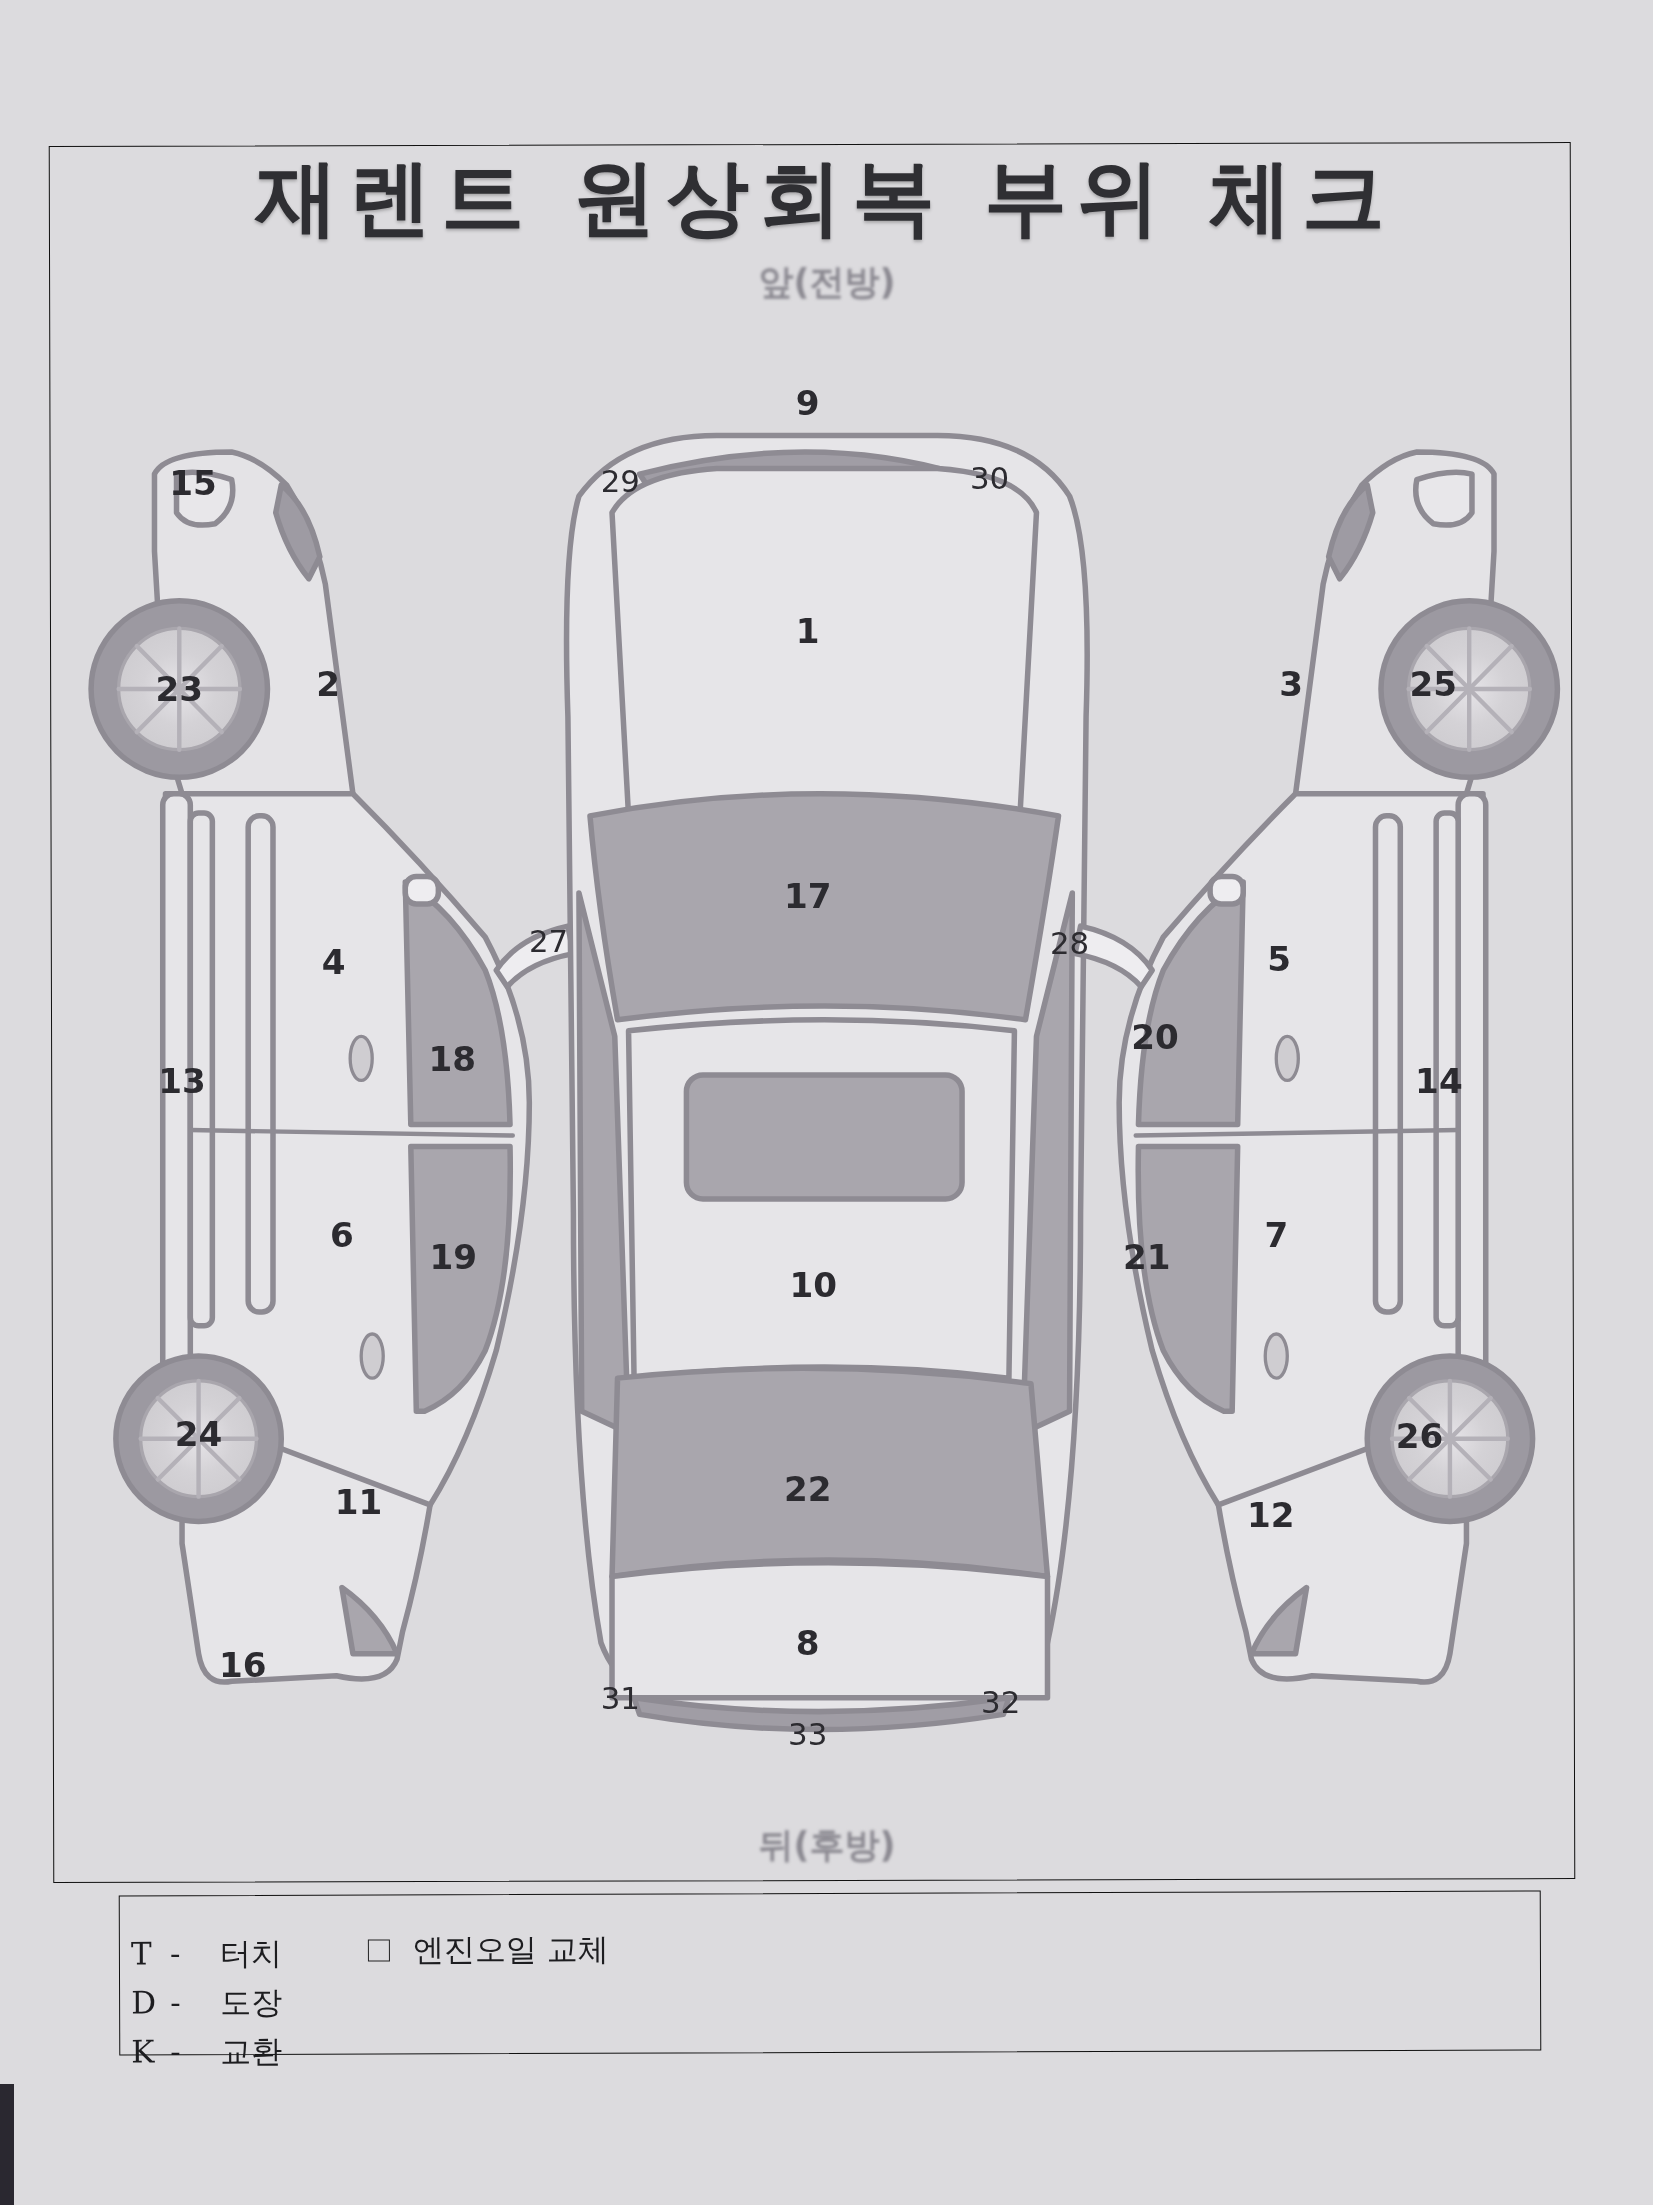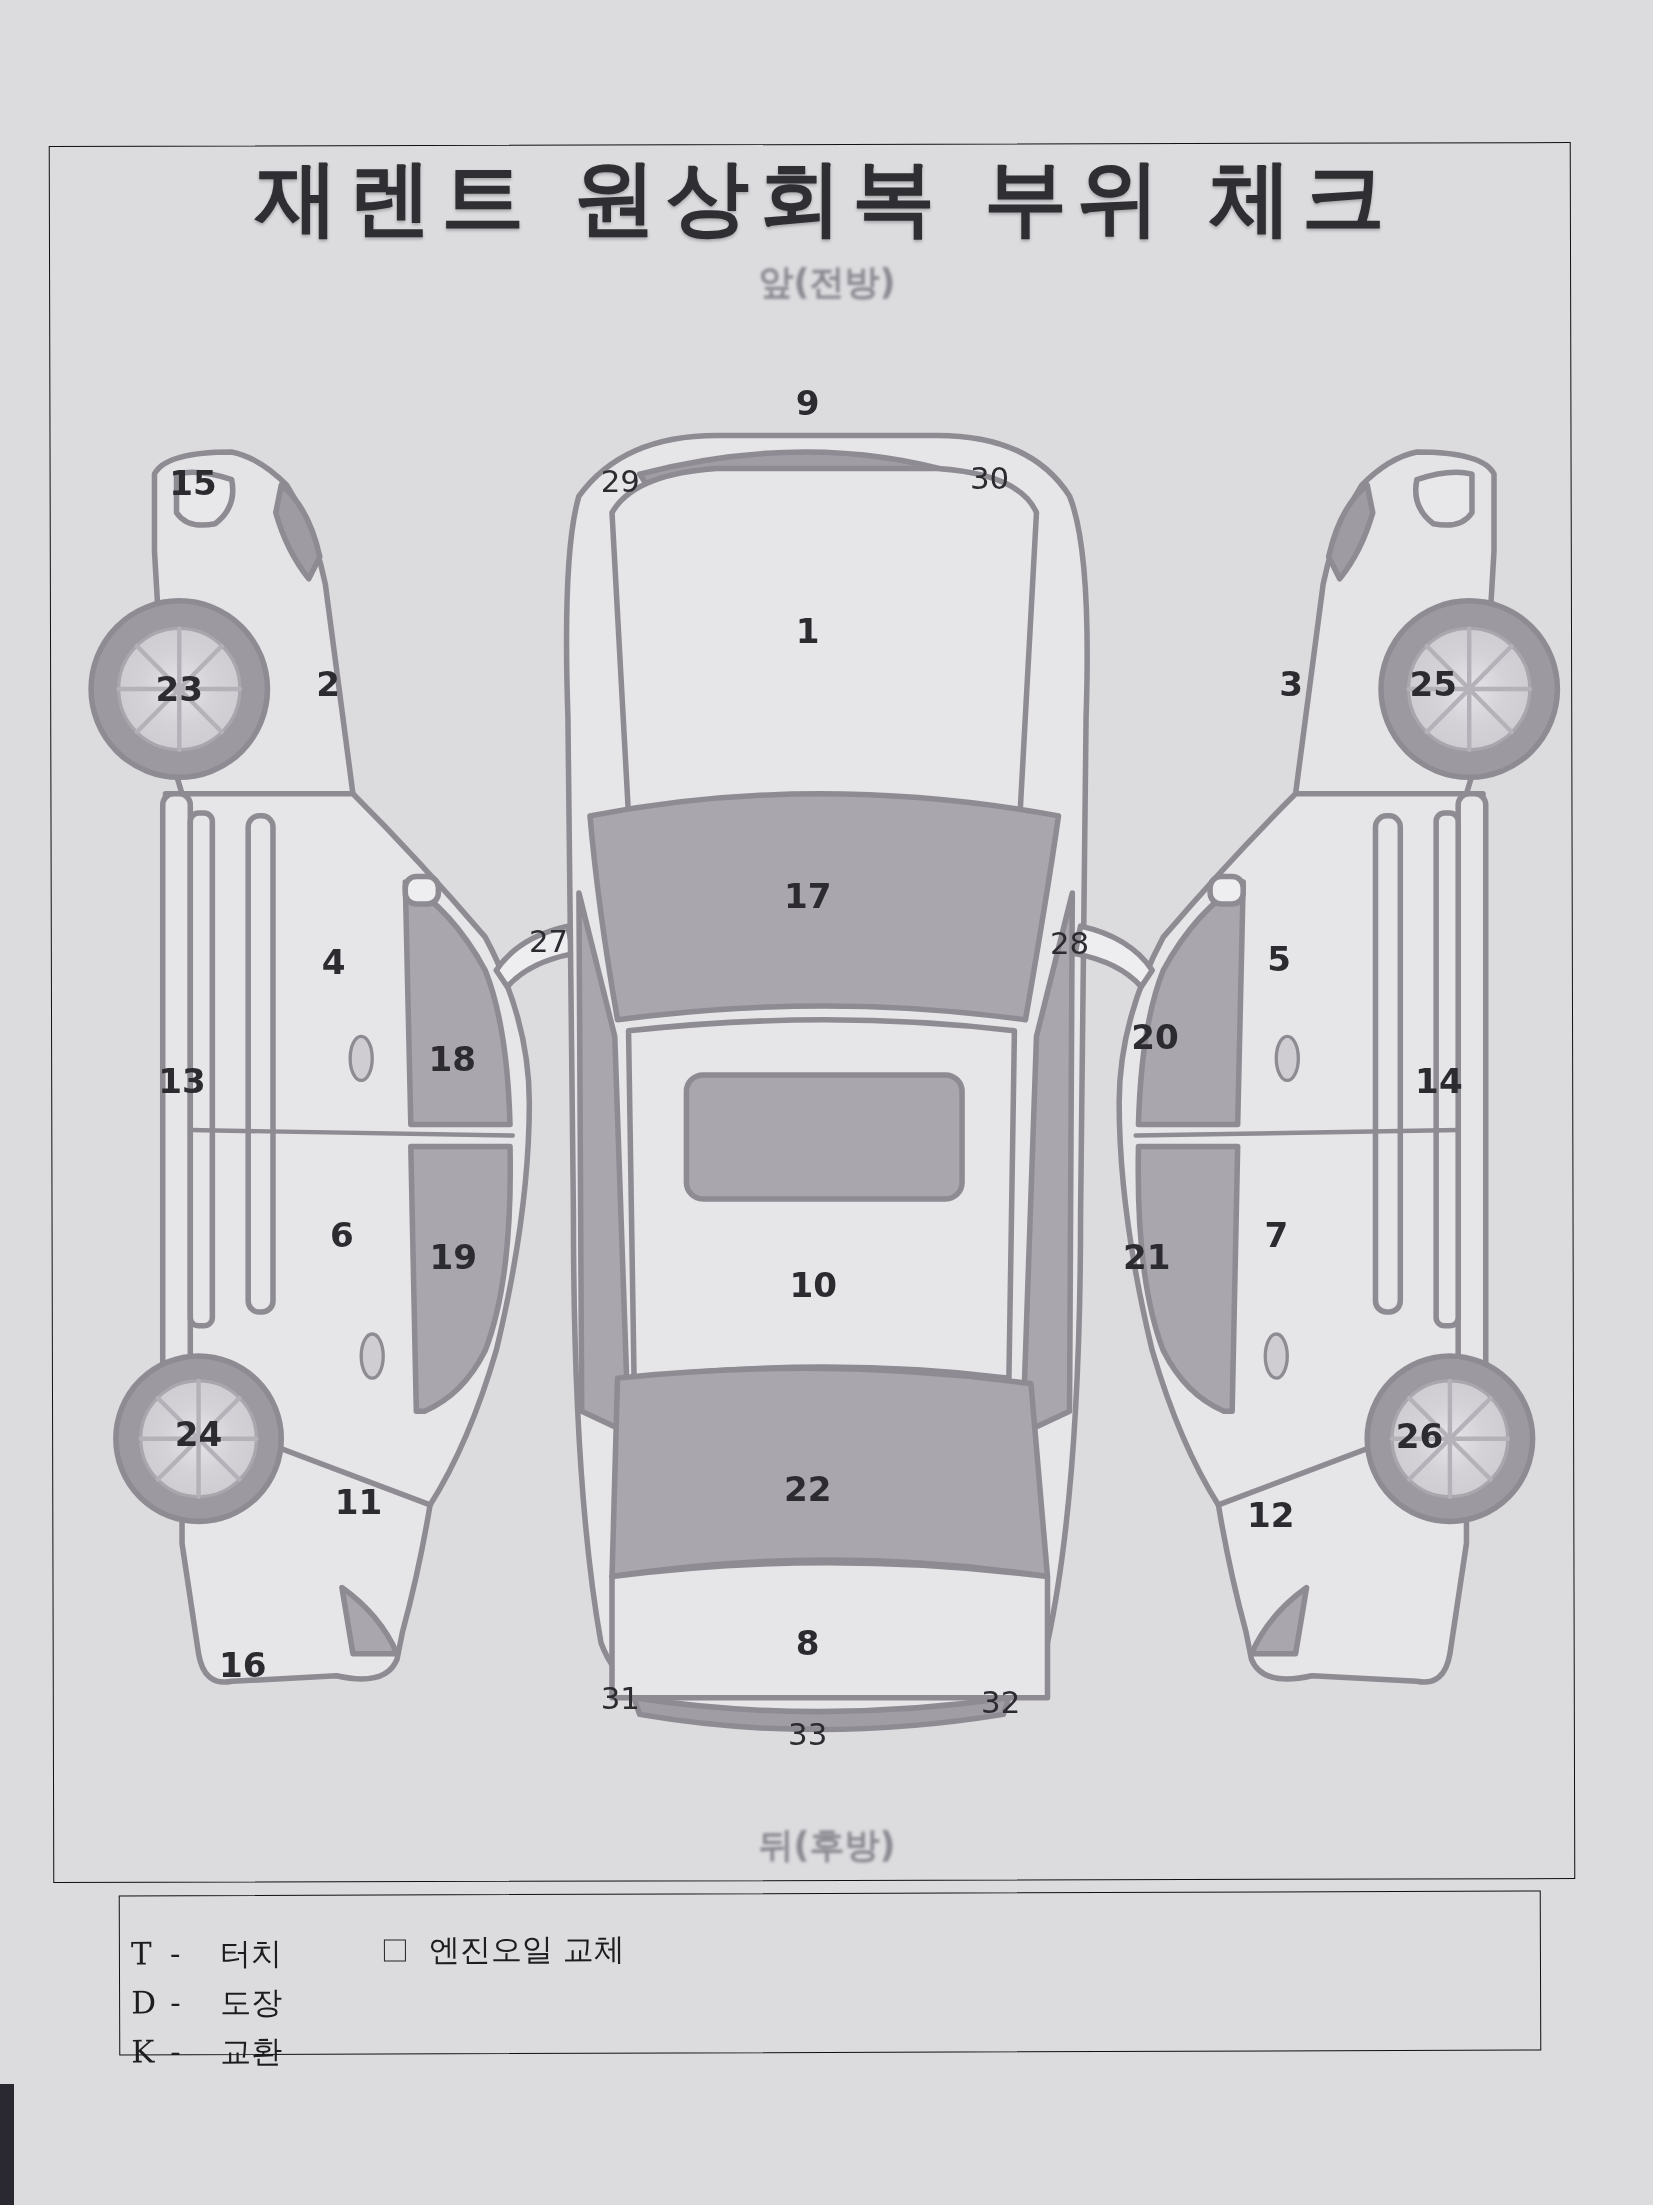--- a/index.html
+++ b/index.html
@@ -45,21 +45,21 @@
     }
     .legend-list {
       position: absolute; left: 11px; top: 33px;
       font-family: "DejaVu Serif", serif; font-size: 31px; color: #1d1d20;
       line-height: 49px;
     }
     .legend-item { white-space: pre; }
     .legend-item .code { display: inline-block; width: 39px; }
     .legend-item .dash { display: inline-block; width: 50px; }
     .oil-check {
-      position: absolute; left: 264px; top: 34px;
+      position: absolute; left: 248px; top: 34px;
       font-family: "DejaVu Serif", serif; font-size: 31px; color: #1d1d20;
       display: flex; align-items: center; gap: 23px;
     }
     .checkbox {
       width: 22px; height: 22px; border: 1.7px solid #222; background: transparent;
       box-sizing: border-box;
     }
   </style>
 </head>
 <body>

